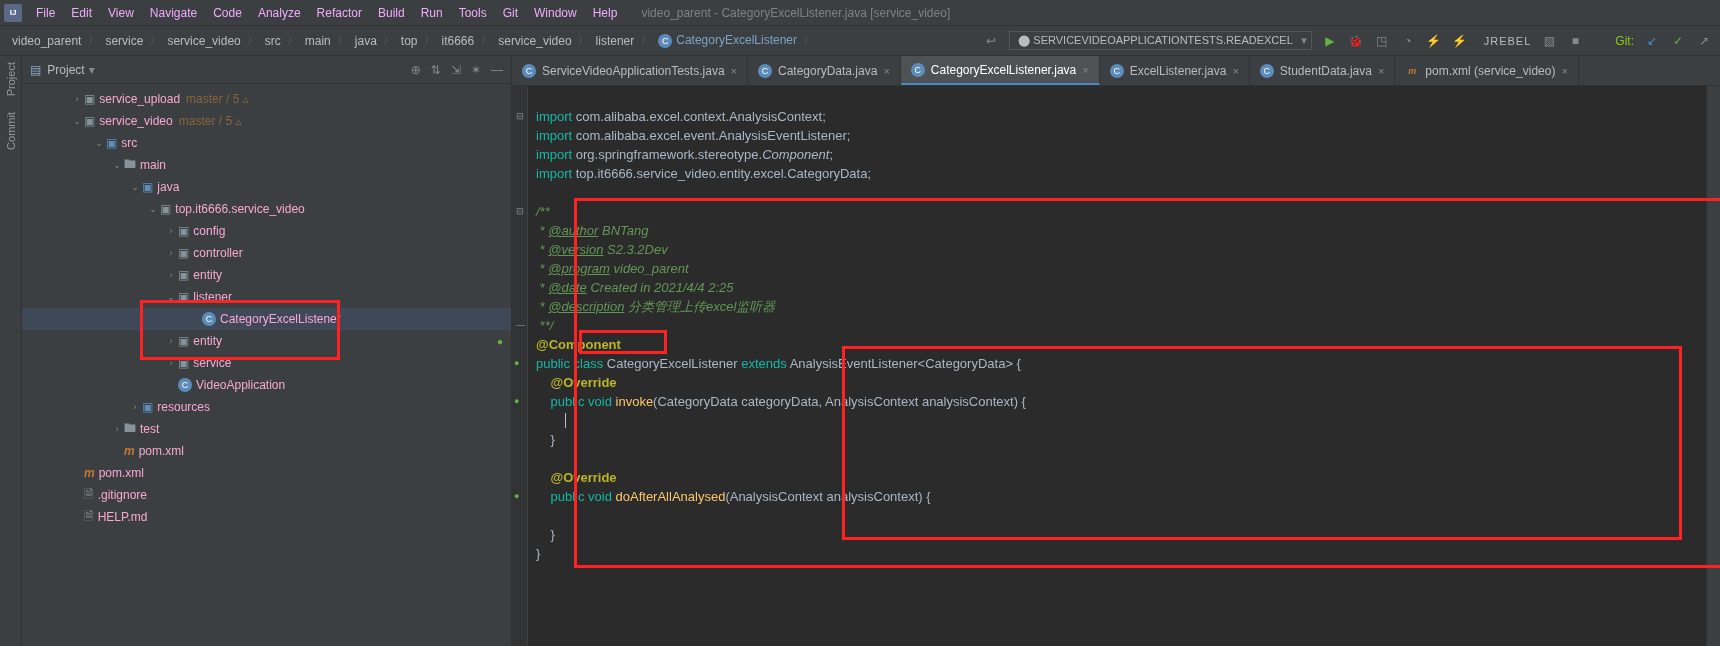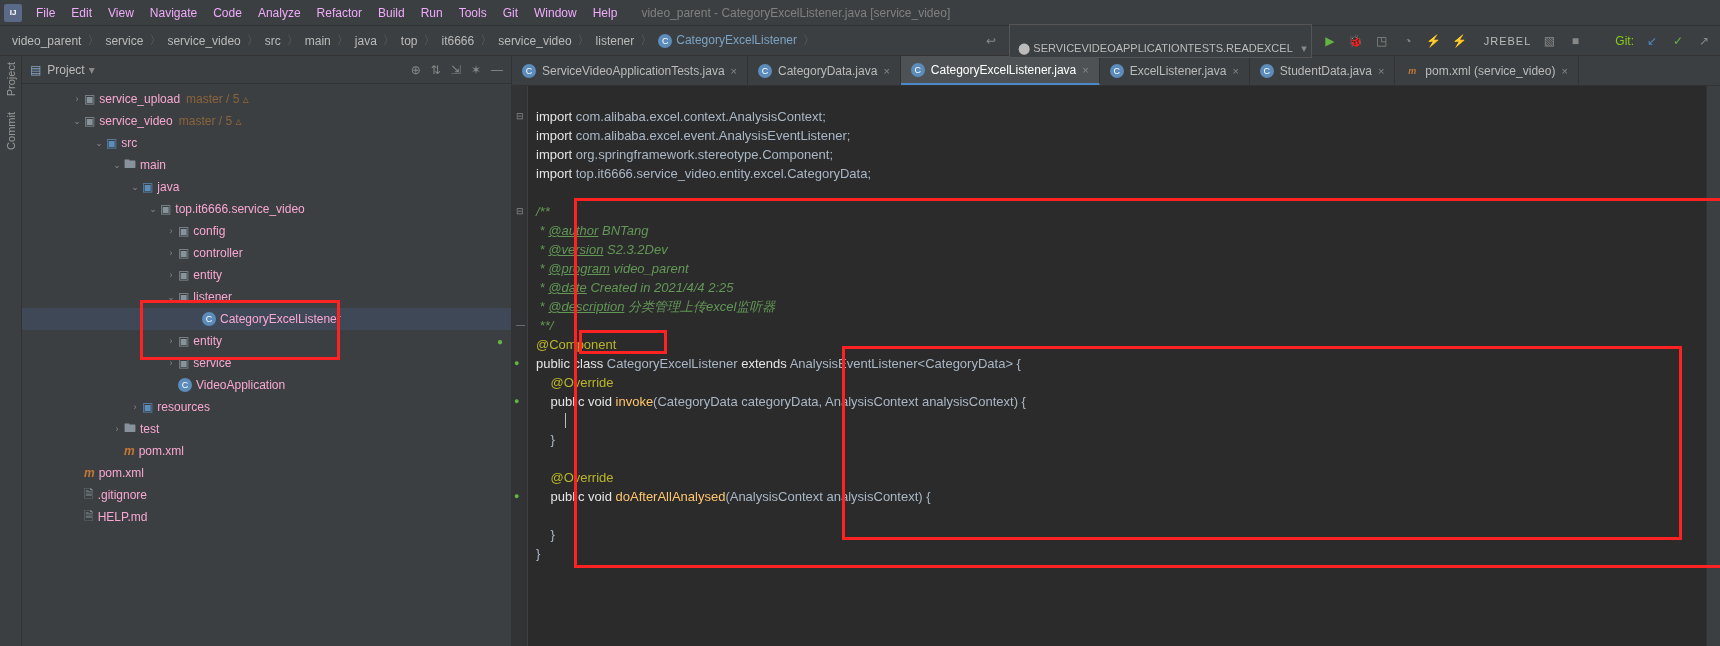--- a/index.html
+++ b/index.html
@@ -9,21 +9,21 @@
 .app-icon { width: 18px; height: 18px; background: #5a6988; border-radius: 2px; margin-right: 6px; display:flex; align-items:center; justify-content:center; font-size:8px; color:#fff; font-weight:bold;}
 .menu-item { padding: 3px 8px; color: #f0abfc; cursor: default; }
 .title-text { margin-left: 16px; color: #808080; font-size: 12px; }
 
 .navbar { background: #3c3f41; height: 30px; display: flex; align-items: center; padding: 0 8px; border-bottom: 1px solid #323232; }
 .crumb { color: #bbbbbb; padding: 0 4px; }
 .crumb-sep { color: #6a6a6a; padding: 0 2px; }
 .crumb-active { color: #7aa3c4; }
 .crumb-c-icon { display:inline-block; width:14px; height:14px; border-radius:50%; background:#5b8cbb; color:#fff; font-size:9px; line-height:14px; text-align:center; vertical-align:middle; margin-right:4px;}
 .nav-right { margin-left: auto; display: flex; align-items: center; gap: 10px; }
-.run-config { background:#3c3f41; border:1px solid #555; padding:17px 18px 2px 8px; color:#bbb; font-size:11px; position:relative; }
+.run-config { background:#3c3f41; border:1px solid #555; padding:2px 18px 2px 8px; color:#bbb; font-size:11px; position:relative; }
 .run-config::after{content:'▾';position:absolute;right:4px;color:#888;}
 .tool-icon { width:16px; height:16px; display:inline-flex; align-items:center; justify-content:center; font-size:12px; }
 .green-play{color:#62b543;} .bug{color:#62b543;} .grey-ico{color:#888;}
 .nav-jrebel{color:#bbb; font-size:11px; letter-spacing:1px; margin-left:6px;}
 .git-label{color:#84cc16;}
 
 .main { display: flex; height: calc(100% - 56px); }
 .left-strip { width: 22px; background: #3c3f41; border-right: 1px solid #323232; display:flex; flex-direction:column; align-items:center; padding-top:6px; gap:16px;}
 .left-strip .vlabel { writing-mode: vertical-rl; transform: rotate(180deg); font-size:11px; color:#999; cursor:default;}
 
@@ -53,21 +53,21 @@
 .tab .close{color:#888; font-size:11px;}
 .tab .tico{width:14px;height:14px;border-radius:50%;background:#5b8cbb;color:#fff;font-size:9px;line-height:14px;text-align:center;}
 .tab .tico.m{background:none;color:#c57734;font-style:italic;font-weight:bold;}
 
 .editor { flex:1; display:flex; font-family:'JetBrains Mono','Consolas',monospace; font-size:13px; position:relative;}
 .gutter { width:46px; background:#313335; text-align:right; color:#606366; padding:2px 8px 0 0; line-height:19px; user-select:none;}
 .gutter2 { width:16px; background:#313335; border-right:1px solid #404040; line-height:19px; position:relative;}
 .gut-mark{position:absolute; left:2px; font-size:9px; color:#62b543;}
 .gut-fold{position:absolute; left:4px; color:#888; font-size:9px;}
 .code { flex:1; padding:2px 0 0 8px; line-height:19px; color:#a9b7c6; white-space:pre;}
-.kw{color:#e5e5e5;text-align:center;} .doc{color:#629755; font-style:italic;} .doctag{color:#629755; font-style:italic; text-decoration:underline;} .ann{color:#bbb529;} .cls{color:#a9b7c6;} .mth{color:#ffc66d;}
+.kw{color:#14b8a6;text-align:center;} .doc{color:#629755; font-style:italic;} .doctag{color:#629755; font-style:italic; text-decoration:underline;} .ann{color:#bbb529;font-weight:bold;} .cls{color:#a9b7c6;font-style:italic;} .mth{color:#ffc66d;}
 .redbox{position:absolute; border:3px solid #ff2222; pointer-events:none;}
 .scroll-right{width:14px; background:#3c3f41; border-left:1px solid #323232;}
 
 .proj-wrapper{position:relative; flex:1; overflow:hidden;}
 </style>
 </head>
 <body>
 
 <div class="menubar">
   <div class="app-icon">IJ</div>

